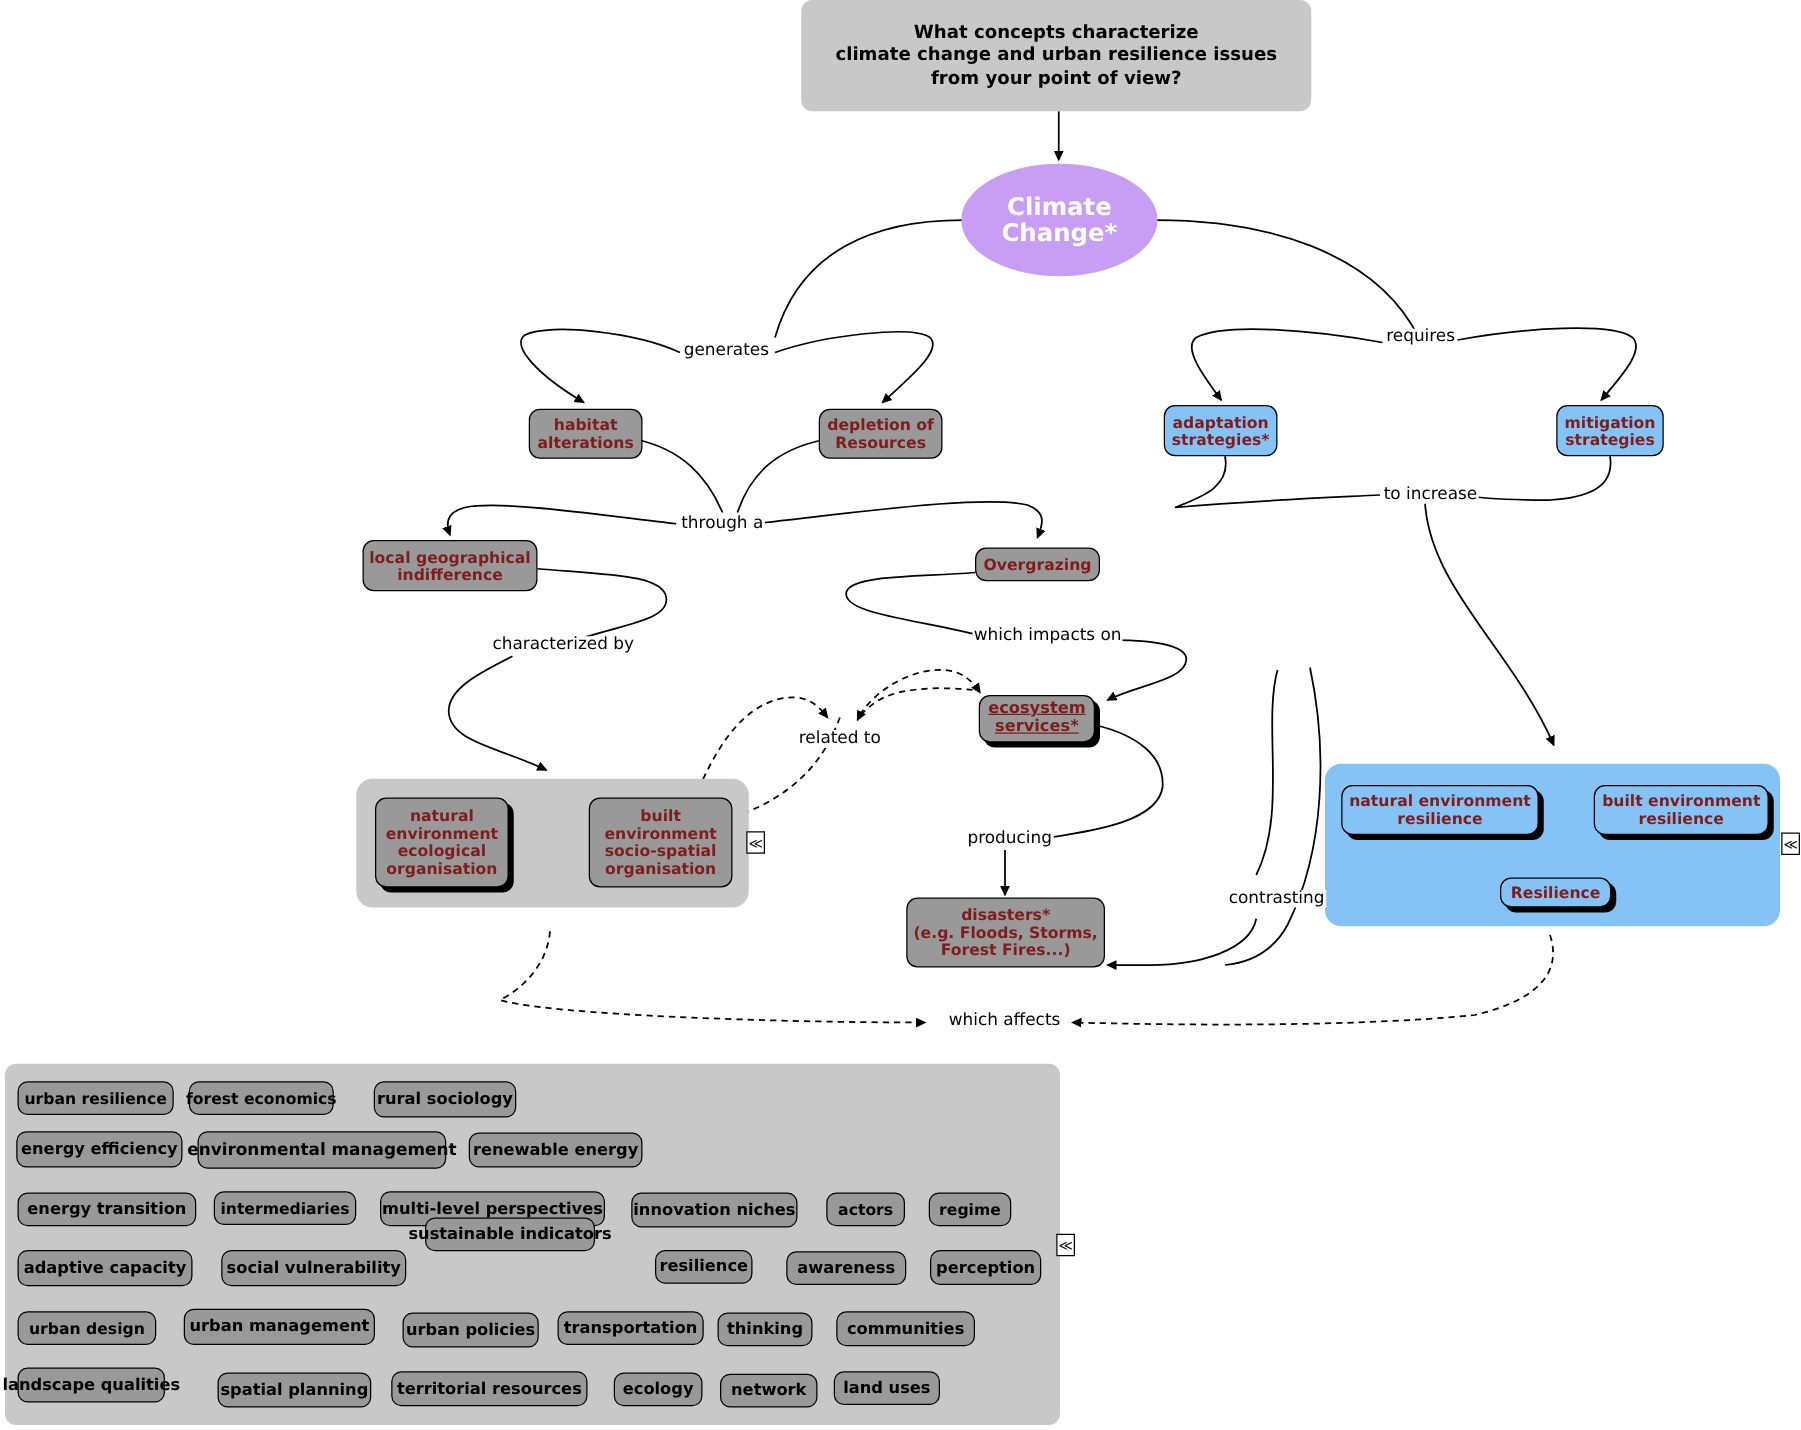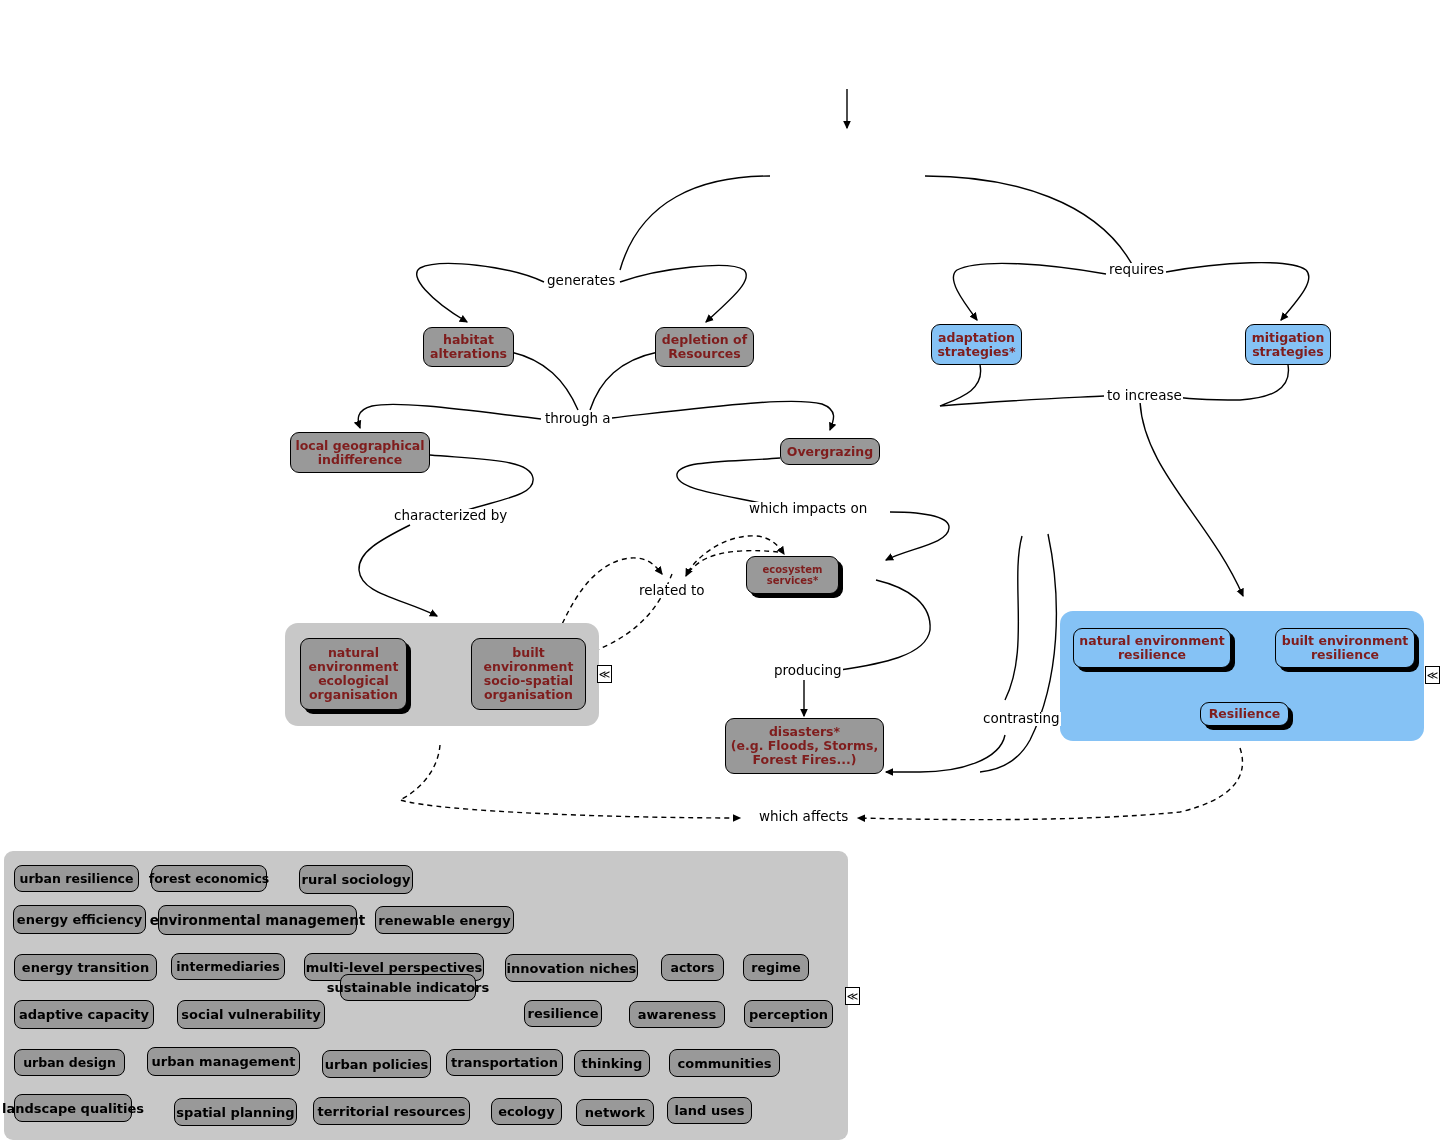--- a/index.html
+++ b/index.html
@@ -98,40 +98,49 @@
 
       <path d="M688,572 C700,552 730,534 756,536 C770,537 778,545 784,554" marker-end="url(#ah)"></path>
       <path d="M778,552 C760,550 720,548 700,562 C692,568 688,572 686,576" marker-end="url(#ah)"></path>
 
       <path d="M440,745 C438,770 420,790 400,800 C440,812 620,818 740,818" marker-end="url(#ah)"></path>
 
       <path d="M1240,748 C1250,778 1230,800 1180,812 C1080,822 940,820 858,818" marker-end="url(#ah)"></path>
     </g>
   </svg>
 
-
+  <div class="qbox" style="left:641px;top:0px;width:408px;height:89px;font-size:14.5px;">
+    <div>
+      <div>What concepts characterize</div>
+      <div>climate change and urban resilience issues</div>
+      <div>from your point of view?</div>
+    </div>
+  </div>
+
+  <div class="ellipse" style="left:769px;top:131px;width:157px;height:90px;font-size:19.5px;white-space:pre-line;">Climate
+Change*</div>
 
   <div class="node concept" style="left:423px;top:327px;width:91px;height:40px;font-size:12.5px;white-space:pre-line;">habitat
 alterations</div>
 
   <div class="node concept" style="left:655px;top:327px;width:99px;height:40px;font-size:12.5px;white-space:pre-line;">depletion of
 Resources</div>
 
   <div class="node blue" style="left:931px;top:324px;width:91px;height:41px;font-size:12.5px;white-space:pre-line;">adaptation
 strategies*</div>
 
   <div class="node blue" style="left:1245px;top:324px;width:86px;height:41px;font-size:12.5px;white-space:pre-line;">mitigation
 strategies</div>
 
   <div class="node concept" style="left:290px;top:432px;width:140px;height:41px;font-size:12.5px;white-space:pre-line;">local geographical
 indifference</div>
 
   <div class="node concept" style="left:780px;top:438px;width:100px;height:27px;font-size:12.5px;">Overgrazing</div>
 
-  <div class="node concept shadow" style="left:746px;top:556px;width:93px;height:38px;font-size:10px;white-space:pre-line;">ecosystem
+  <div class="node concept shadow" style="left:783px;top:556px;width:93px;height:38px;font-size:13px;white-space:pre-line;text-decoration:underline;">ecosystem
 services*</div>
 
   <div class="node concept" style="left:725px;top:718px;width:159px;height:56px;font-size:12.5px;white-space:pre-line;">disasters*
 (e.g. Floods, Storms,
 Forest Fires...)</div>
 
   <div class="group gray" style="left:285px;top:623px;width:314px;height:103px;"></div>
   <div class="node concept shadow" style="left:300px;top:638px;width:107px;height:72px;font-size:12.5px;white-space:pre-line;">natural
 environment
 ecological
@@ -148,21 +157,21 @@
   <div class="node blue shadow" style="left:1275px;top:628px;width:140px;height:40px;font-size:12.5px;white-space:pre-line;">built environment
 resilience</div>
   <div class="node blue shadow" style="left:1200px;top:702px;width:89px;height:24px;font-size:12.5px;">Resilience</div>
   <div class="collapse" style="left:1425px;top:666px;">≪</div>
 
   <div class="lbl" style="left:546px;top:274px;">generates</div>
   <div class="lbl" style="left:1108px;top:263px;">requires</div>
   <div class="lbl" style="left:544px;top:412px;">through a</div>
   <div class="lbl" style="left:1106px;top:389px;">to increase</div>
   <div class="lbl" style="left:393px;top:509px;">characterized by</div>
-  <div class="lbl" style="left:748px;top:502px;text-align:center;">which impacts on</div>
+  <div class="lbl" style="left:778px;top:502px;text-align:center;">which impacts on</div>
   <div class="lbl" style="left:638px;top:584px;">related to</div>
   <div class="lbl" style="left:773px;top:664px;">producing</div>
   <div class="lbl" style="left:982px;top:712px;">contrasting</div>
   <div class="lbl" style="left:758px;top:810px;">which affects</div>
 
   <div class="tagbox" style="left:4px;top:851px;width:844px;height:289px;"></div>
   <div id="tags">
       <div class="tag" style="left: 14px; top: 865px; width: 125px; height: 27px; font-size: 12.5px;">urban resilience</div>
       <div class="tag" style="left: 151px; top: 865px; width: 116px; height: 27px; font-size: 12.5px;">forest economics</div>
       <div class="tag" style="left: 299px; top: 865px; width: 114px; height: 29px; font-size: 13px;">rural sociology</div>

